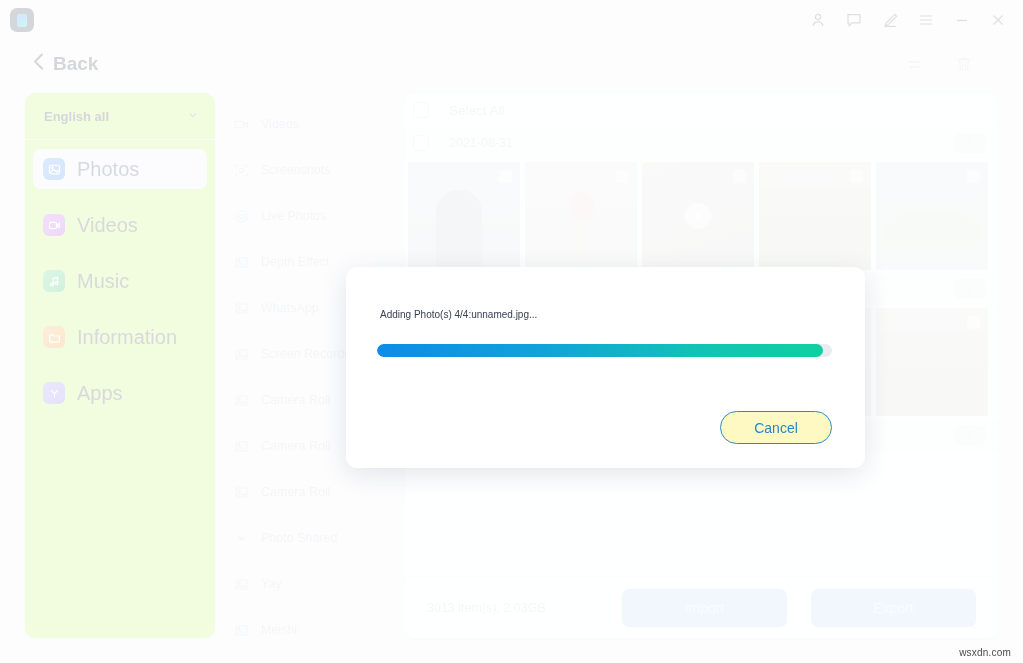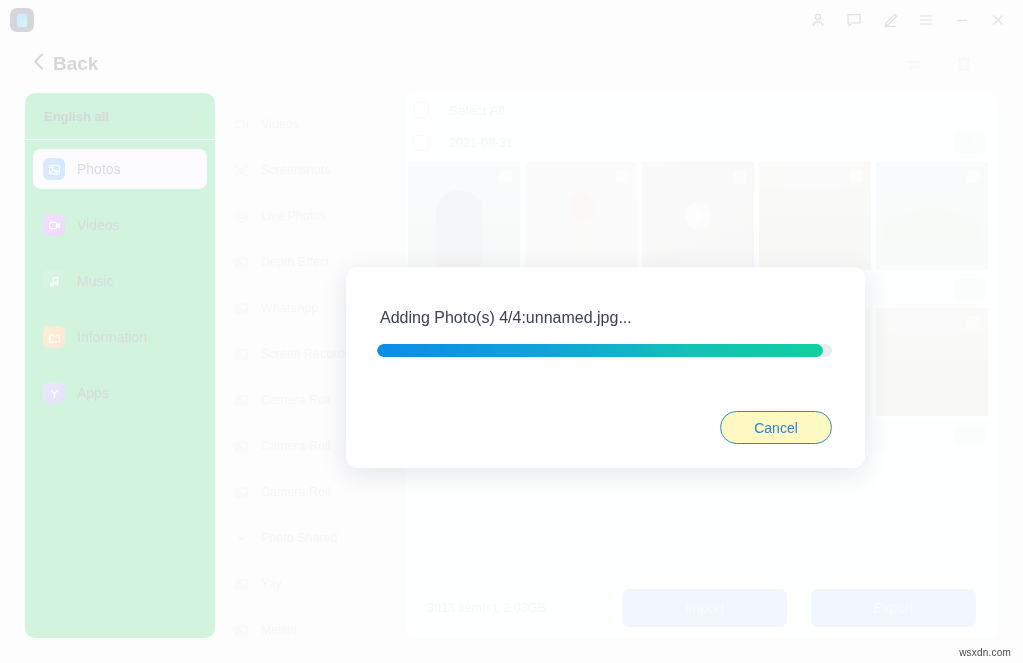--- a/index.html
+++ b/index.html
@@ -55,21 +55,21 @@
   .back-label { font-size: 19px; font-weight: bold; color: #2b3247; }
   .backbar-tools {
     margin-left: auto; display: flex; align-items: center; gap: 28px; padding-right: 48px;
   }
   .bb-icon { width: 22px; height: 22px; color: #cbd0d9; display:flex; align-items:center; justify-content:center; cursor: pointer; }
 
   
   .sidebar {
     position: absolute; left: 25px; top: 93px;
     width: 190px; height: 545px;
-    background: #22c55e; border-radius: 10px;
+    background: #bef264; border-radius: 10px;
     box-shadow: 0 1px 5px rgba(40,50,80,.06);
     overflow: hidden;
   }
   .lang-select {
     height: 47px; display: flex; align-items: center;
     padding: 0 16px 0 19px; border-bottom: 1px solid #eef0f4;
     cursor: pointer;
   }
   .lang-label { font-size: 13px; font-weight: bold; color: #2b3247; }
   .lang-caret { margin-left: auto; color: #7b8292; }
@@ -81,21 +81,21 @@
   .nav-item.active { background: #eef1f7; }
   .nav-ico {
     width: 22px; height: 22px; border-radius: 6px; flex: none;
     display: flex; align-items: center; justify-content: center; color: #fff;
   }
   .ico-photos { background: linear-gradient(135deg,#4f9bfb,#2f7df0); }
   .ico-videos { background: linear-gradient(135deg,#c364f0,#a53ce0); }
   .ico-info   { background: linear-gradient(135deg,#f7a53b,#ef8b1a); }
   .ico-music  { background: linear-gradient(135deg,#4cd07a,#24b457); }
   .ico-apps   { background: linear-gradient(135deg,#9a8cf5,#7b6ae8); }
-  .nav-label { font-size: 14px; color: #3a4055; }
+  .nav-label { font-size: 20px; color: #3a4055; }
 
   
   .catcol {
     position: absolute; left: 215px; top: 93px; width: 190px; height: 545px;
     padding-top: 8px; overflow: hidden;
   }
   .cat-item {
     height: 46px; display: flex; align-items: center; gap: 11px;
     padding-left: 18px; cursor: pointer;
   }
@@ -196,21 +196,21 @@
     position: absolute; left: 0; top: 0; width: 1023px; height: 663px;
     background: rgba(255,255,255,.80);
   }
   .modal {
     position: absolute; left: 346px; top: 267px; width: 519px; height: 201px;
     background: #ffffff; border-radius: 11px;
     box-shadow: 0 6px 26px rgba(45,60,95,.13);
   }
   .modal-msg {
     position: absolute; left: 34px; top: 42px;
-    font-size: 16px; color: #3a4055;
+    font-size: 10px; color: #3a4055;
   }
   .progress-track {
     position: absolute; left: 31px; top: 77px; width: 455px; height: 13px;
     background: #e9ecf0; border-radius: 7px; overflow: hidden;
   }
   .progress-fill {
     height: 13px; border-radius: 7px;
     background: linear-gradient(90deg,#0d8ce8 0%, #0fa4d8 38%, #12c3b4 72%, #10cfa0 100%);
   }
   .cancel-btn {

